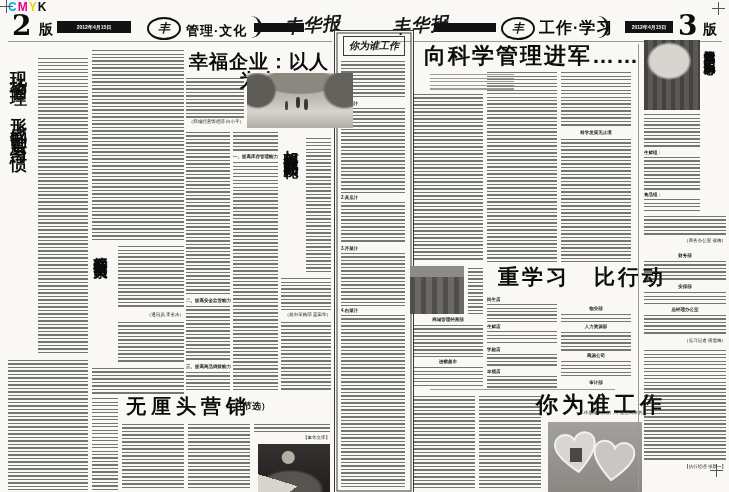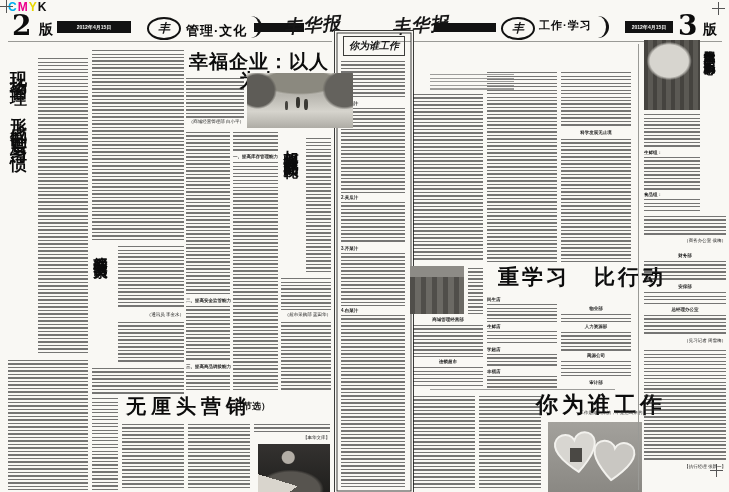--- a/index.html
+++ b/index.html
@@ -66,21 +66,21 @@
   <div class="bracket" style="left:246px;top:16px"></div>
   <div class="bar" style="left:254px;top:23px;width:50px;height:9px"></div>
   <div class="masth" style="left:284px;top:13px">丰华报</div>
   <div class="rule" style="left:8px;top:41px;width:324px;height:1px"></div>
 
   <div class="masth" style="left:392px;top:13px">丰华报</div>
   <div class="bar" style="left:434px;top:23px;width:62px;height:9px"></div>
   <div class="oval" style="left:501px;top:17px">
       <span>丰</span>
     </div>
-  <div class="hl" style="left:539px;top:20px;font-size:11px;letter-spacing:1px">工作·学习</div>
+  <div class="hl" style="left:539px;top:20px;font-size:16px;letter-spacing:1px">工作·学习</div>
   <div class="bracket" style="left:593px;top:16px"></div>
   <div class="datebar" style="left:625px;top:21px;width:48px;height:12px">
       <span>2012年4月15日</span>
     </div>
   <div class="hl" style="left:678px;top:12px;font-size:28px;font-family:'DejaVu Serif',serif">3</div>
   <div class="hl" style="left:703px;top:22px;font-size:14px">版</div>
   <div class="rule" style="left:378px;top:41px;width:344px;height:1px"></div>
 
   <div class="abs" style="left:334px;top:30px;width:78px;height:462px;border:1.5px solid #3c3c3a;
        box-shadow:inset 0 0 0 1.5px #f9f8f4, inset 0 0 0 2.5px #3c3c3a;"></div>
@@ -146,20 +146,21 @@
   <div class="tl" style="left:188px;top:424px;width:62px;height:66px"></div>
   <div class="tl" style="left:254px;top:424px;width:76px;height:9px"></div>
   <div class="m r" style="left:262px;top:435px;width:136px">【丰华文库】</div>
   <div class="ph" style="left:258px;top:444px;width:72px;height:48px;
        background:
          radial-gradient(circle at 42% 28%, #b3aea6 0 11%, rgba(0,0,0,0) 13%),
          conic-gradient(from 235deg at 55% 88%, #d9d5cd 0 52deg, rgba(0,0,0,0) 52deg),
          radial-gradient(ellipse 58% 52% at 45% 95%, #57544f 0 70%, rgba(0,0,0,0) 80%),
          linear-gradient(180deg,#343230,#201f1d);"></div>
 
+  <div class="hl" style="left:424px;top:45px;font-size:22px;letter-spacing:2px">向科学管理进军……</div>
   <div class="tl lt" style="left:430px;top:74px;width:84px;height:16px"></div>
   <div class="tl" style="left:413px;top:94px;width:70px;height:168px"></div>
   <div class="tl" style="left:487px;top:72px;width:70px;height:190px"></div>
   <div class="tl" style="left:561px;top:72px;width:70px;height:56px"></div>
   <div class="m b c" style="left:561px;top:130px;width:140px">科学发展无止境</div>
   <div class="tl" style="left:561px;top:139px;width:70px;height:123px"></div>
 
   <div class="ph" style="left:410px;top:266px;width:54px;height:48px;
        background:
          linear-gradient(180deg,#8d8b86 0 22%, rgba(0,0,0,0) 22%),

